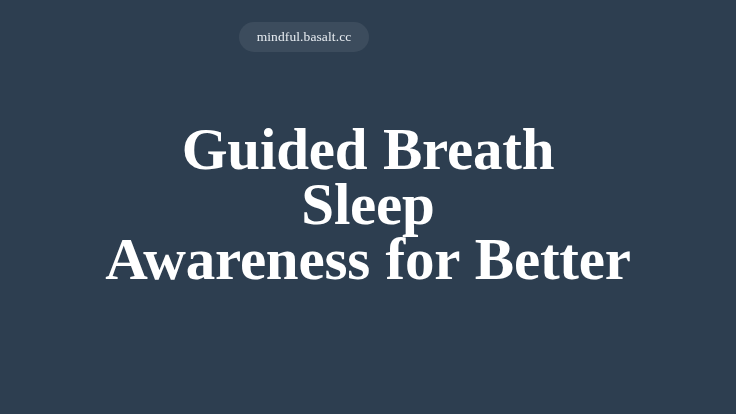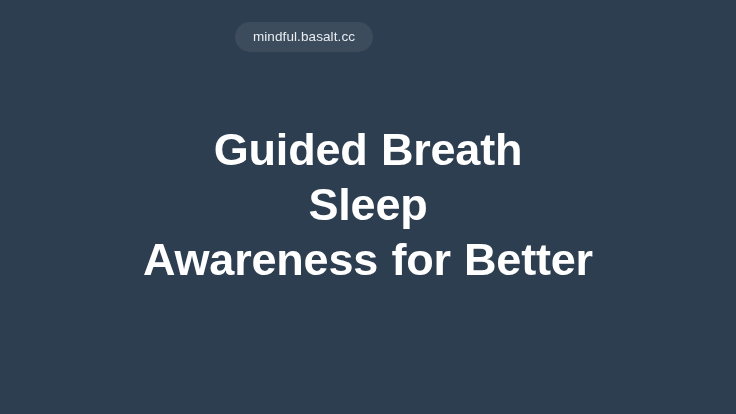--- a/index.html
+++ b/index.html
@@ -18,20 +18,21 @@
 
   .slide {
     position: relative;
     width: 608px;
     height: 414px;
     background: #2d3e50;
     box-sizing: border-box;
     display: flex;
     flex-direction: column;
     align-items: center;
+    font-family: Liberation Serif, serif;
   }
 
   
   .url-pill-wrap {
     position: absolute;
     top: 22px;
     left: 0;
     width: 100%;
     display: flex;
     justify-content: center;
@@ -66,21 +67,21 @@
     justify-content: center;
     pointer-events: none;
   }
 
   .headline {
     width: 620px;
     margin: 0;
     padding: 0 0 6px 0;
     text-align: center;
     color: #ffffff;
-    font-size: 45px;
+    font-size: 59px;
     font-weight: 700;
     line-height: 55px;
     letter-spacing: -0.2px;
     word-spacing: 1px;
   }
 
   .headline .line {
     display: block;
   }
 </style>

